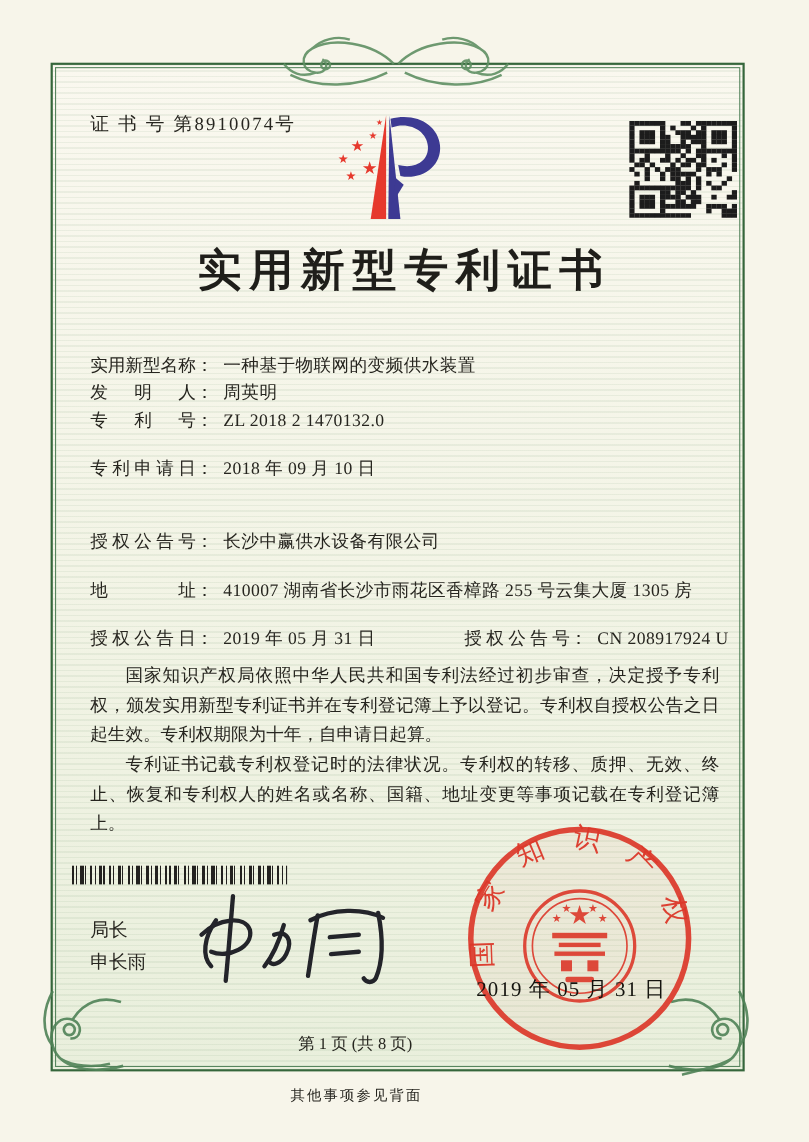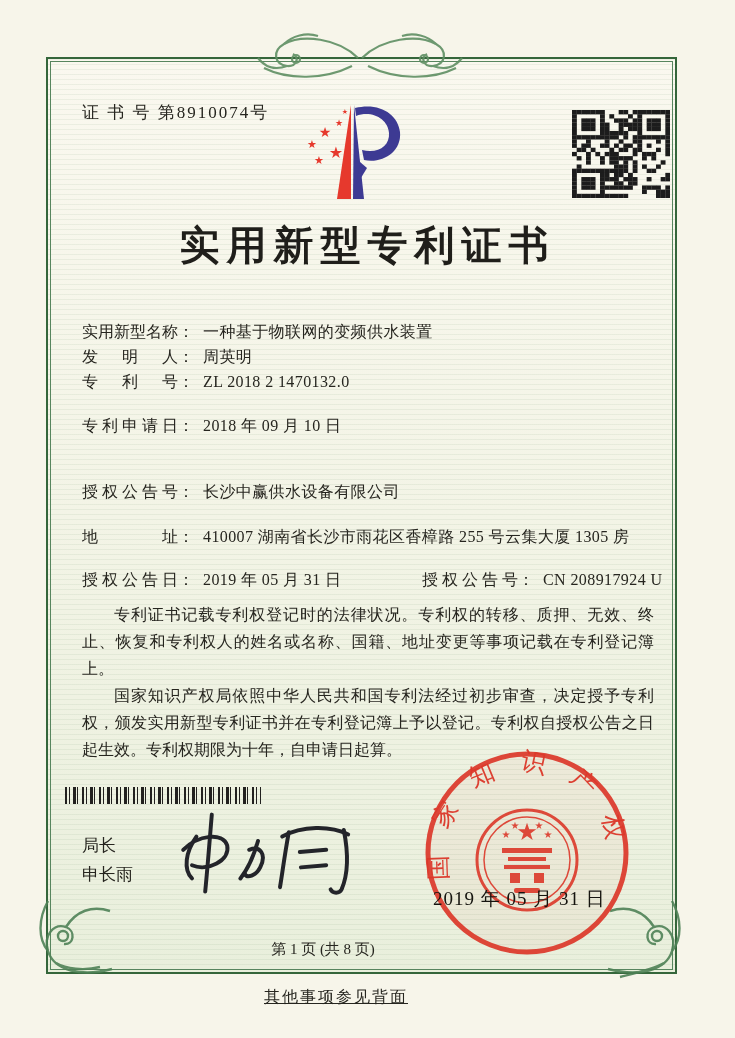--- a/index.html
+++ b/index.html
@@ -43,21 +43,21 @@
       #22211f 0 2px, transparent 2px 4px,
       #22211f 4px 5px, transparent 5px 8px,
       #22211f 8px 11px, transparent 11px 12px,
       #22211f 12px 13px, transparent 13px 17px);
   }
   .director{position:absolute;left:82px;top:831px;font-size:17px;line-height:29px;}
   .signature{position:absolute;left:162px;top:808px;}
   .seal{position:absolute;left:422px;top:748px;}
   .sealdate{position:absolute;left:433px;top:886px;font-size:19px;letter-spacing:1px;color:#15140f;}
   .pagenum{position:absolute;left:323px;top:940px;transform:translateX(-50%);font-size:15px;white-space:nowrap;}
-  .footnote{position:absolute;left:264px;top:987px;font-size:16px;letter-spacing:2px;text-decoration:underline;}
+  .footnote{position:absolute;left:264px;top:987px;font-size:13px;letter-spacing:2px;}
 </style>
 </head>
 <body>
 
 <div class="paper">
   <div class="paper-inner"></div>
 </div>
 
 <svg class="ornament" style="left:254px;top:28px;" width="212" height="52" viewBox="0 0 212 52">
   <g fill="none" stroke="#5f8f63" stroke-width="2.2" opacity="0.9">
@@ -382,22 +382,22 @@
 </div>
 
 <div class="frow" style="top:570px;">
   <span class="flabel">授权公告日</span><span class="fcolon">：</span><span class="fvalue">2019 年 05 月 31 日</span>
   <span class="grant2">
     <span class="flabel">授权公告号</span><span class="fcolon">：</span><span class="fvalue">CN 208917924 U</span>
   </span>
 </div>
 
 <div class="bodytext">
+  <p>国家知识产权局依照中华人民共和国专利法经过初步审查，决定授予专利权，颁发实用新型专利证书并在专利登记簿上予以登记。专利权自授权公告之日起生效。专利权期限为十年，自申请日起算。</p>
   <p>专利证书记载专利权登记时的法律状况。专利权的转移、质押、无效、终止、恢复和专利权人的姓名或名称、国籍、地址变更等事项记载在专利登记簿上。</p>
-  <p>国家知识产权局依照中华人民共和国专利法经过初步审查，决定授予专利权，颁发实用新型专利证书并在专利登记簿上予以登记。专利权自授权公告之日起生效。专利权期限为十年，自申请日起算。</p>
 </div>
 
 <div class="barcode"></div>
 
 <div class="director">
   <div>局长</div>
   <div>申长雨</div>
 </div>
 
 <svg class="signature" width="225" height="88" viewBox="0 0 190 80">

